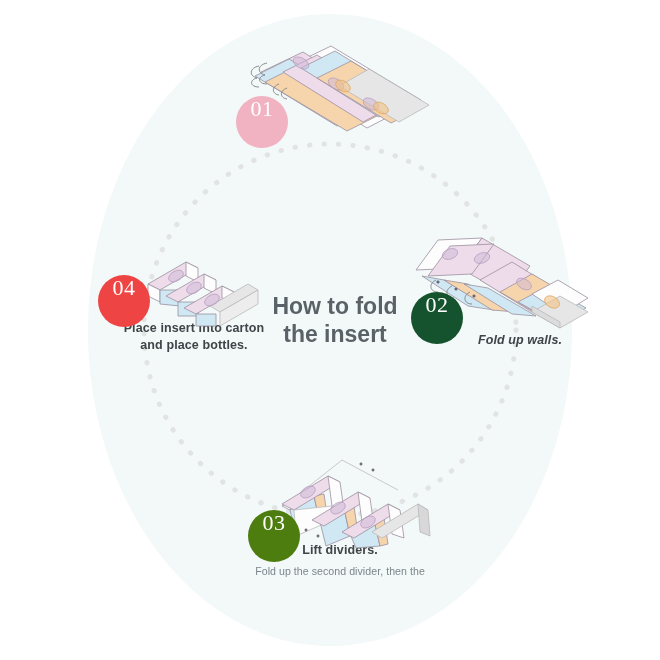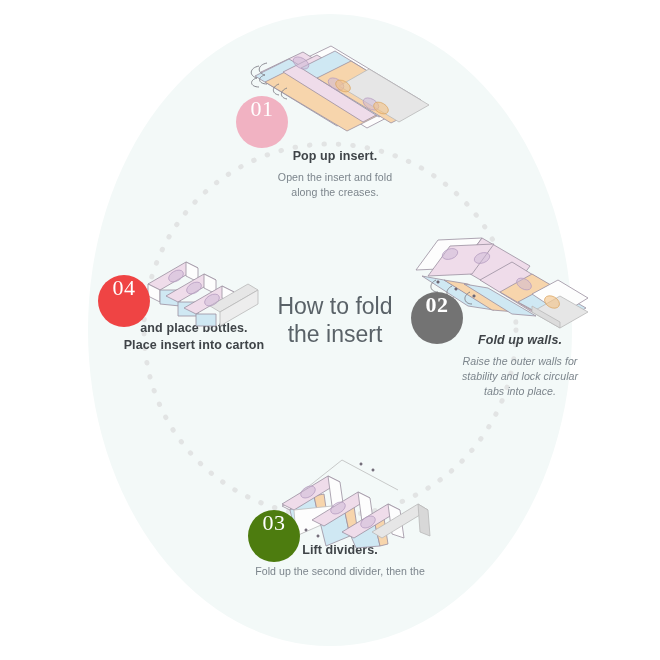--- a/index.html
+++ b/index.html
@@ -62,33 +62,33 @@
   }
   .illus { position: absolute; z-index: 3; }
 
   
   .center-title {
     position: absolute;
     left: 242px; top: 292px;
     width: 186px;
     text-align: center;
     font-size: 23px;
-    font-weight: normal;
+    font-weight: bold;
     color: #5a6268;
     line-height: 1.22;
     z-index: 5;
   }
 
   
   #step1 { left: 220px; top: 148px; width: 230px; }
   #badge1 { left: 236px; top: 96px; background: #f1b2c2; }
   #illus1 { left: 243px; top: 42px; }
   
   #step2 { left: 417px; top: 332px; width: 206px; font-style: italic; }
-  #badge2 { left: 411px; top: 292px; background: #737373; font-weight: bold; }
+  #badge2 { left: 411px; top: 292px; background: #14532d; }
   #illus2 { left: 408px; top: 232px; }
   
   #step3 { left: 225px; top: 542px; width: 230px; }
   #badge3 { left: 248px; top: 510px; background: #4d7c0f; }
   #illus3 { left: 268px; top: 448px; }
   
   #step4 { left: 100px; top: 320px; width: 188px; }
   #badge4 { left: 98px; top: 275px; background: #ef4444; }
   #illus4 { left: 138px; top: 240px; }
 </style>
@@ -130,27 +130,20 @@
       <g fill="none" stroke="#7d7d85" stroke-width="0.9">
         <path d="M16,24 C6,26 6,34 14,36 C6,38 7,45 16,45"></path>
         <path d="M24,21 C14,23 14,31 22,33 C14,35 15,42 24,42"></path>
         <path d="M36,42 C28,45 29,52 36,53"></path>
         <path d="M44,46 C36,49 37,56 44,57"></path>
       </g>
     </g>
   </svg>
   <div class="badge" id="badge1">
     <span>01</span>
-  </div>
-  <div class="step" id="step1">
-    <div class="step-title">Pop up insert.</div>
-    <div class="step-body">
-      <div>Open the insert and fold</div>
-      <div>along the creases.</div>
-    </div>
   </div>
 
   <svg class="illus" id="illus2" width="184" height="100" viewBox="0 0 184 100">
     <g stroke="#9a8fa0" stroke-width="0.8" stroke-linejoin="round">
       <polygon points="8,38 30,8 74,6 52,36" fill="#fdfdfd"></polygon>
       <polygon points="52,36 74,6 122,34 100,64" fill="#efdcea"></polygon>
       <polygon points="20,44 42,14 86,12 64,42" fill="#efdcea"></polygon>
       <polygon points="14,44 36,48 86,78 60,74" fill="#cfe8f3"></polygon>
       <polygon points="36,48 60,52 108,80 84,78" fill="#f7d5ac"></polygon>
       <polygon points="56,52 80,56 128,84 104,82" fill="#cfe8f3"></polygon>
@@ -176,25 +169,20 @@
           <circle cx="48" cy="57" r="1.3"></circle>
           <circle cx="66" cy="64" r="1.3"></circle>
         </g>
     </g>
   </svg>
   <div class="badge" id="badge2">
     <span>02</span>
   </div>
   <div class="step" id="step2">
     <div class="step-title">Fold up walls.</div>
-    <div class="step-body">
-      <div>Raise the outer walls for</div>
-      <div>stability and lock circular</div>
-      <div>tabs into place.</div>
-    </div>
   </div>
 
   <svg class="illus" id="illus3" width="172" height="100" viewBox="0 0 172 100">
     <g stroke="#9a8fa0" stroke-width="0.8" stroke-linejoin="round">
       <line x1="16" y1="58" x2="74" y2="12" stroke="#b5b5b5" stroke-width="0.7"></line>
       <line x1="74" y1="12" x2="130" y2="42" stroke="#b5b5b5" stroke-width="0.7"></line>
       <polygon points="14,58 22,62 26,52" fill="#fdfdfd"></polygon>
       <polygon points="22,62 46,48 52,76 28,88" fill="#cfe8f3"></polygon>
       <polygon points="46,48 56,46 60,74 52,76" fill="#f7d5ac"></polygon>
       <polygon points="14,56 60,28 72,34 26,62" fill="#efdcea"></polygon>
@@ -252,18 +240,18 @@
         <ellipse cx="56" cy="48" rx="8" ry="5" transform="rotate(-30 56 48)"></ellipse>
         <ellipse cx="74" cy="60" rx="8" ry="5" transform="rotate(-30 74 60)"></ellipse>
       </g>
     </g>
   </svg>
   <div class="badge" id="badge4">
     <span>04</span>
   </div>
   <div class="step" id="step4">
     <div class="step-title">
+      <div>Place insert into carton</div>
       <div>and place bottles.</div>
-      <div>Place insert into carton</div>
     </div>
   </div>
 
 </div>
 
 </body></html>

